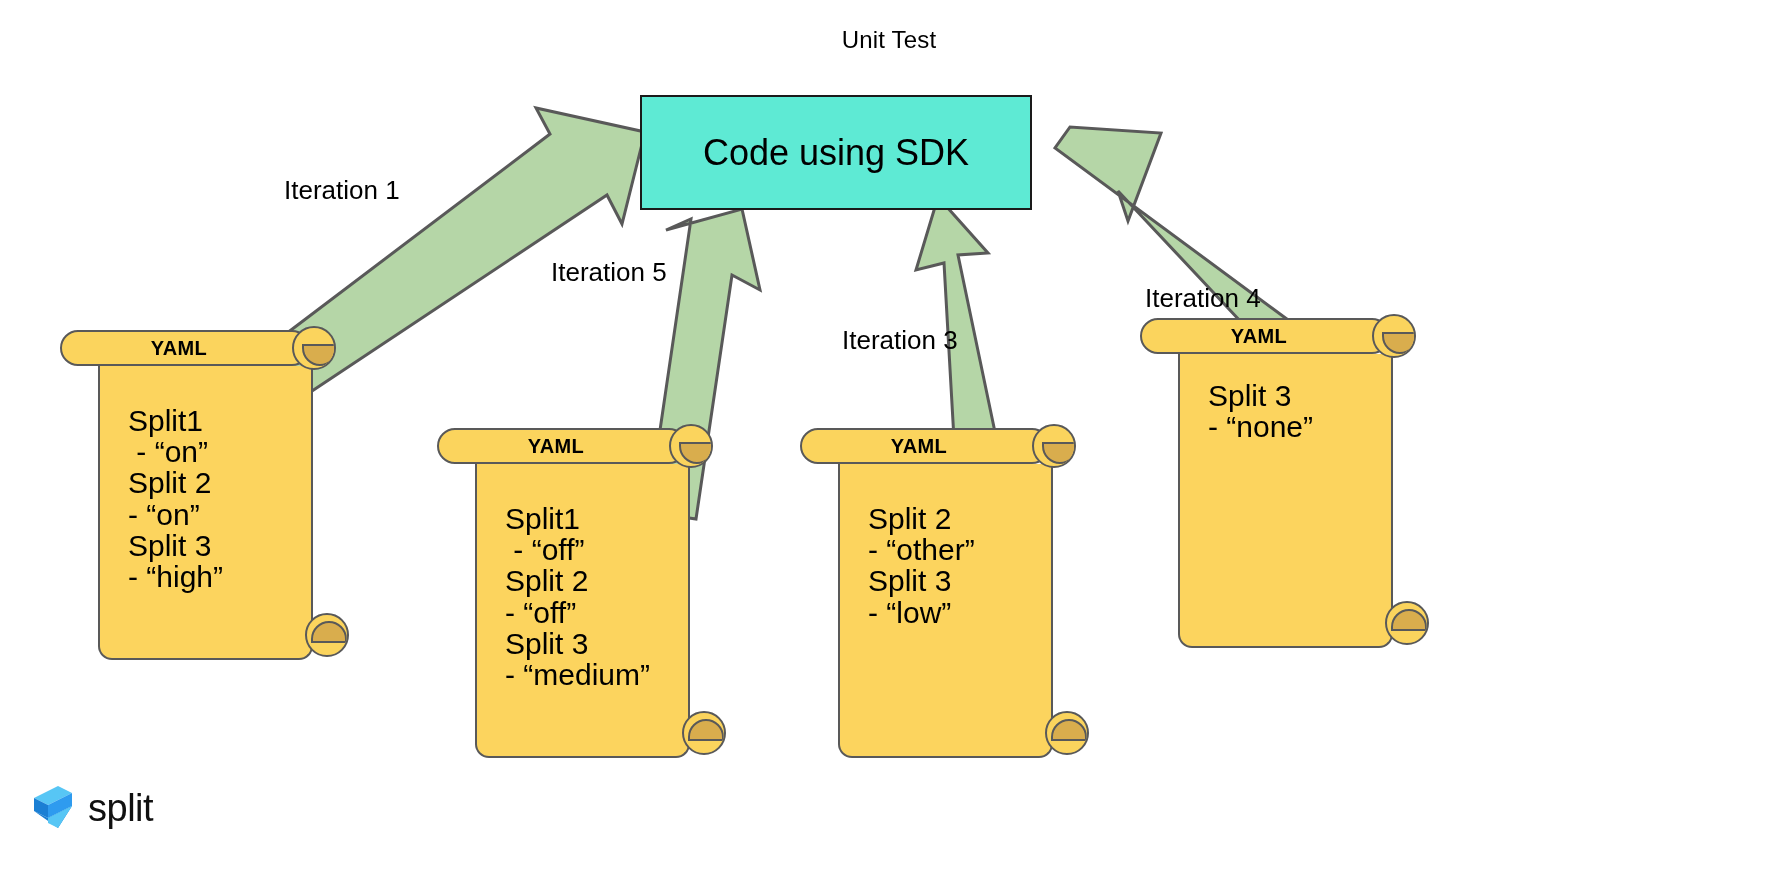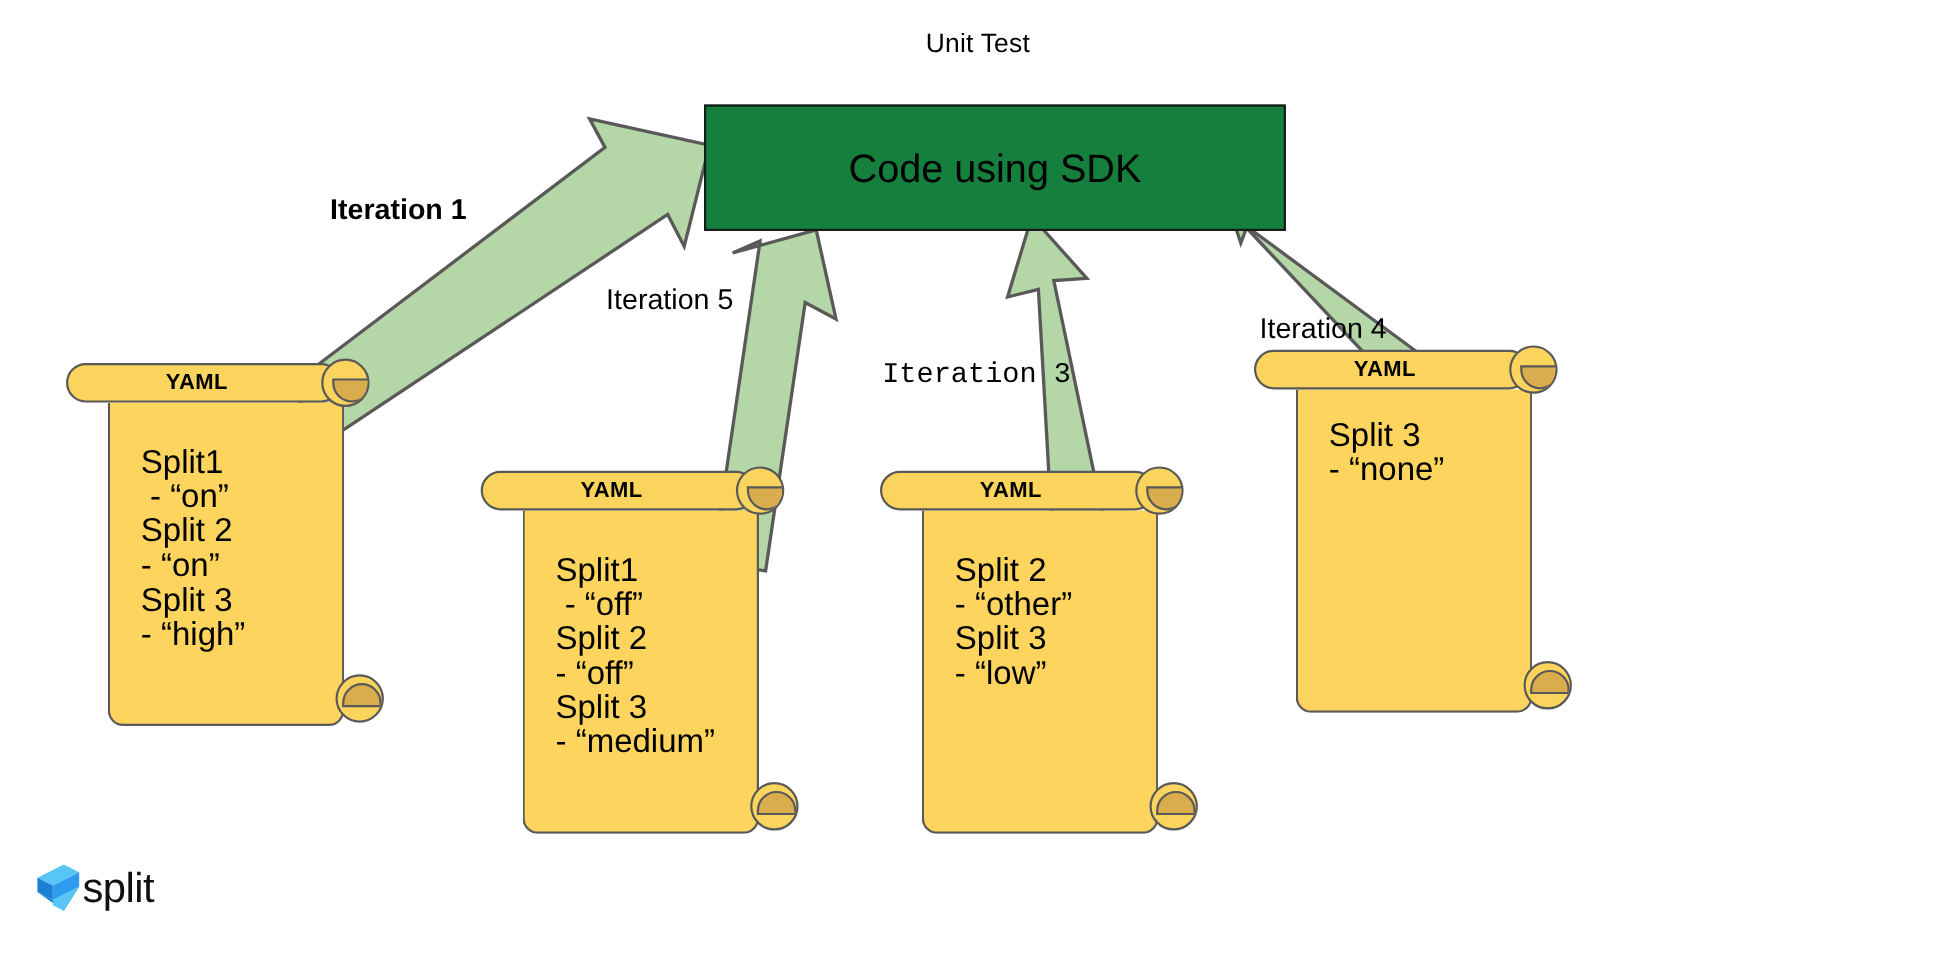--- a/index.html
+++ b/index.html
@@ -36,44 +36,44 @@
     font-size: 24px;
     color: #000000;
     letter-spacing: 0.2px;
   }
 
   
   .sdk-box {
     position: absolute;
     left: 640px;
     top: 95px;
-    width: 529px;
+    width: 392px;
     height: 115px;
-    background: #15803d;
+    background: #5eead4;
     border: 2px solid #1a1a1a;
     box-sizing: border-box;
     display: flex;
     align-items: center;
     justify-content: center;
   }
   .sdk-box-label {
     font-size: 36px;
     color: #000000;
   }
 
   
   .iteration-label {
     position: absolute;
     font-size: 26px;
     color: #000000;
     white-space: nowrap;
   }
-  #iter1 { left: 300px; top: 175px; font-weight: bold; }
+  #iter1 { left: 284px; top: 175px; }
   #iter2 { left: 551px; top: 257px; }
-  #iter3 { left: 802px; top: 325px; font-family: Liberation Mono, monospace; }
+  #iter3 { left: 842px; top: 325px; }
   #iter4 { left: 1145px; top: 267px; margin-top: 16px; }
 
   
   .scroll {
     position: absolute;
   }
   .scroll-topbar {
     position: absolute;
     left: 0;
     top: 0;
@@ -160,21 +160,21 @@
     white-space: pre;
   }
 
   
   .split-logo {
     position: absolute;
     left: 32px;
     top: 784px;
     display: flex;
     align-items: center;
-    gap: 1px;
+    gap: 14px;
   }
   .split-wordmark {
     font-size: 38px;
     color: #101010;
     letter-spacing: -0.5px;
     line-height: 1;
     position: relative;
     top: 1px;
   }
 </style>

